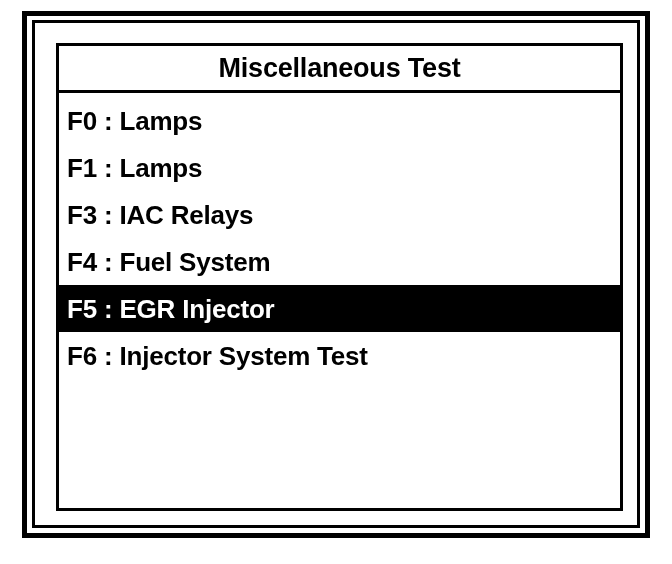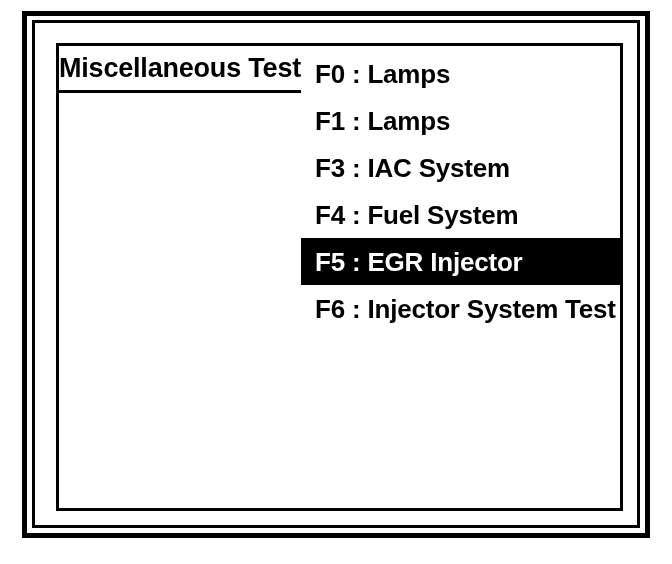--- a/index.html
+++ b/index.html
@@ -42,20 +42,21 @@
   #menu-panel {
     position: absolute;
     left: 21px;
     top: 20px;
     right: 14px;
     bottom: 14px;
     box-sizing: border-box;
     border: 3px solid #000000;
     background: #ffffff;
     display: flex;
+    flex-direction: column;
   }
 
   
   #title-bar {
     flex: 0 0 auto;
     height: 47px;
     box-sizing: border-box;
     border-bottom: 3px solid #000000;
     display: flex;
     align-items: center;
@@ -75,21 +76,21 @@
   #menu-list {
     flex: 1 1 auto;
     padding-top: 4px;
     background: #ffffff;
     overflow: hidden;
   }
   .menu-item {
     height: 47px;
     display: flex;
     align-items: center;
-    padding-left: 14px;
+    padding-left: 8px;
     box-sizing: border-box;
     background: #ffffff;
     color: #000000;
     white-space: nowrap;
   }
   .menu-item .menu-item-label {
     font-size: 26px;
     font-weight: bold;
     letter-spacing: -0.2px;
     line-height: 1;
@@ -112,21 +113,21 @@
       </div>
 
       <div id="menu-list">
           <div class="menu-item">
             <span class="menu-item-label">F0 : Lamps</span>
           </div>
           <div class="menu-item">
             <span class="menu-item-label">F1 : Lamps</span>
           </div>
           <div class="menu-item">
-            <span class="menu-item-label">F3 : IAC System</span>
+            <span class="menu-item-label">F3 : IAC Relays</span>
           </div>
           <div class="menu-item">
             <span class="menu-item-label">F4 : Fuel System</span>
           </div>
           <div class="menu-item selected">
             <span class="menu-item-label">F5 : EGR Injector</span>
           </div>
           <div class="menu-item">
             <span class="menu-item-label">F6 : Injector System Test</span>
           </div>

